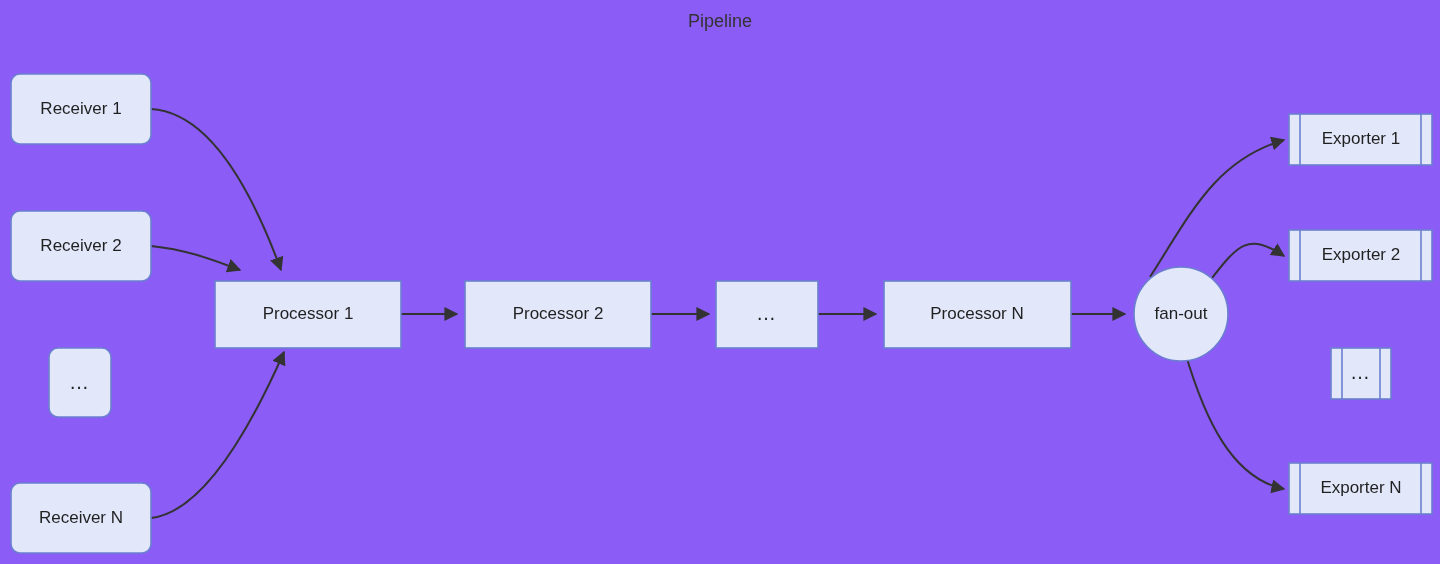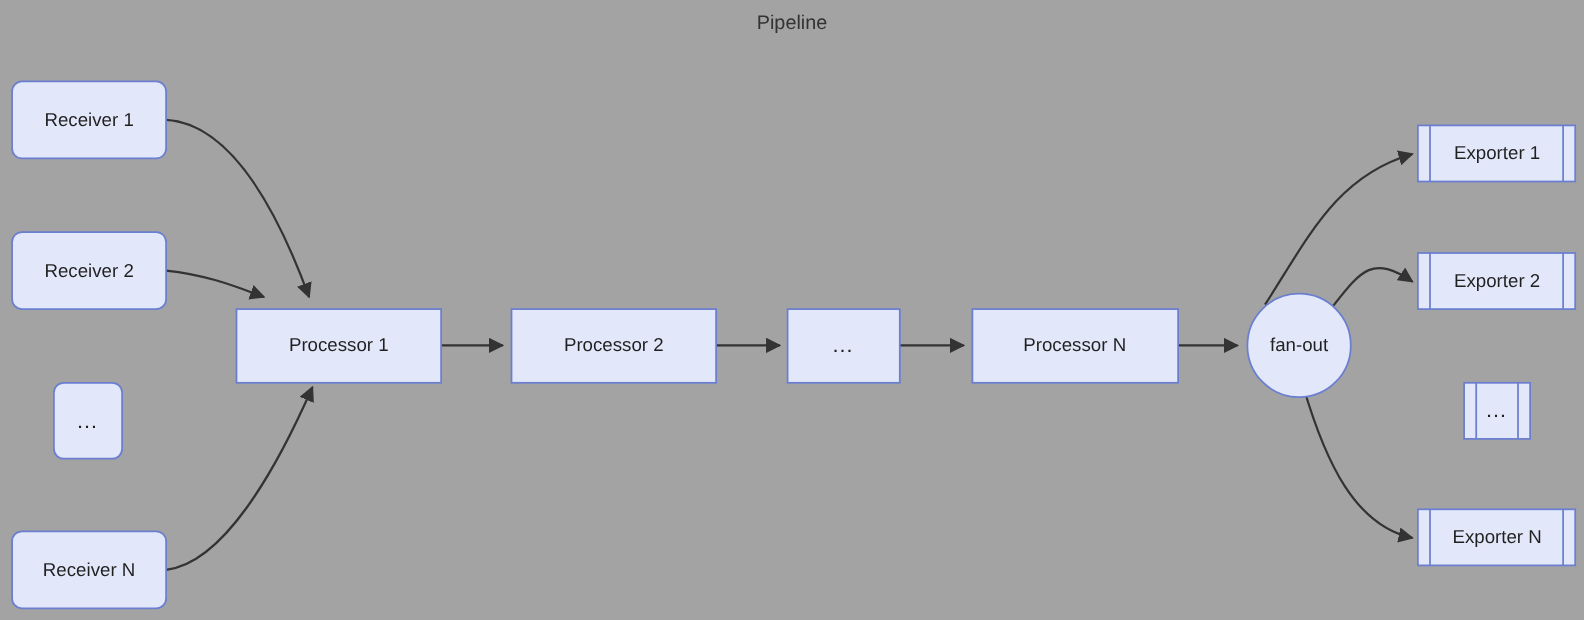--- a/index.html
+++ b/index.html
@@ -9,21 +9,21 @@
     background: #ffffff;
   }
   body {
     font-family: "Liberation Sans", sans-serif;
     -webkit-font-smoothing: antialiased;
   }
   #diagram-root {
     position: relative;
     width: 1440px;
     height: 564px;
-    background: #a3a3a3;
+    background: #8b5cf6;
     overflow: hidden;
   }
   #diagram-svg {
     position: absolute;
     left: 0;
     top: 0;
     width: 1440px;
     height: 564px;
   }
   .node-label {

